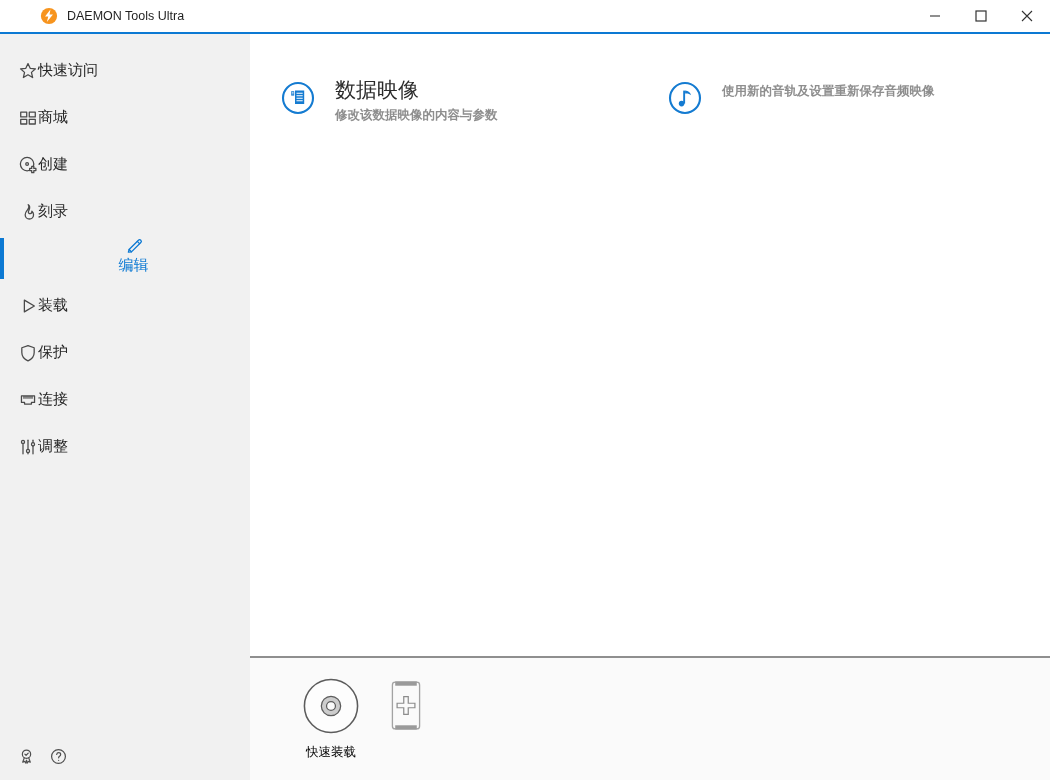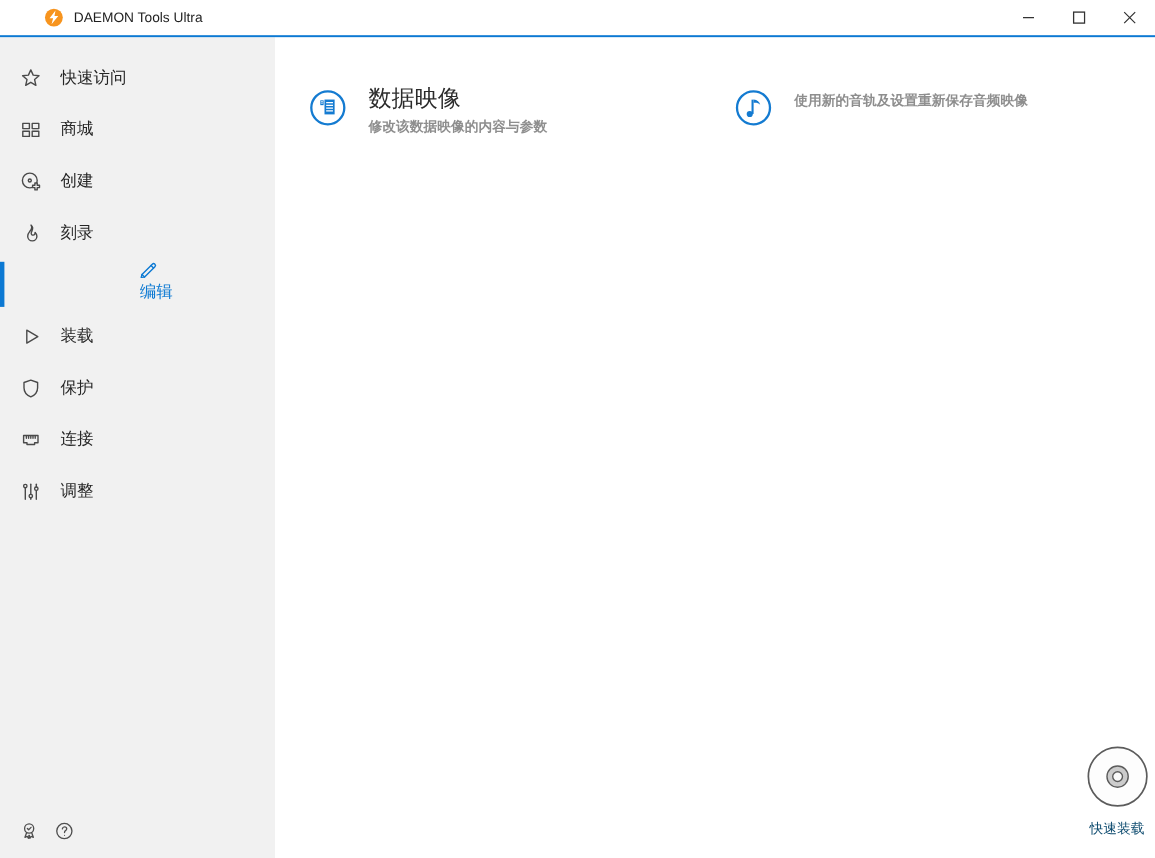--- a/index.html
+++ b/index.html
@@ -31,39 +31,39 @@
   
   .content{flex:1;display:flex;min-height:0;}
 
   
   .sidebar{width:250px;background:var(--sidebar-bg);position:relative;flex:0 0 auto;}
   .search{display:block;margin:26px 0 0 17px;width:212px;height:27px;border:1px solid #767676;background:#fff;font-size:13px;padding:0 8px;color:#333;outline:none;font-family:inherit;}
   .search::placeholder{color:#8a8a8a;}
   .menu{margin-top:13px;}
   .menu-item{position:relative;height:47px;display:flex;align-items:center;padding-left:17px;cursor:default;color:#262626;}
   .menu-item .mi-icon{width:21px;height:21px;display:flex;align-items:center;justify-content:center;color:#4a4a4a;}
-  .menu-item .mi-label{margin-left:17px;font-size:15px;}
+  .menu-item .mi-label{font-size:15px;}
   .menu-item.selected{color:var(--accent);flex-direction:column;}
   .menu-item.selected .mi-icon{color:var(--accent);}
   .menu-item.selected::before{content:"";position:absolute;left:0;top:3px;width:4px;height:41px;background:var(--accent);}
   .sidebar-footer{position:absolute;left:16px;bottom:12px;display:flex;gap:12px;align-items:center;color:#4f4f4f;}
   .sf-icon{width:20px;height:20px;display:flex;align-items:center;justify-content:center;}
 
   
-  .main{flex:1;background:#fff;display:flex;flex-direction:row;min-width:0;}
+  .main{flex:1;background:#fff;display:flex;flex-direction:column;min-width:0;}
   .actions{padding:44px 0 0 28px;display:grid;grid-template-columns:387px auto;grid-auto-rows:56px;row-gap:48px;}
   .action{display:flex;align-items:flex-start;cursor:default;}
   .a-icon{width:40px;height:40px;flex:0 0 auto;}
   .a-text{margin-left:17px;}
   .a-title{font-size:21px;color:#2b2b2b;line-height:1.15;}
   .a-sub{margin-top:5px;font-size:12.5px;color:var(--subtle);font-weight:bold;}
 
   .bottom-panel{margin-top:auto;height:124px;border-top:2px solid #8f8f8f;background:#fafafa;position:relative;flex:0 0 auto;}
   .quick-mount{position:absolute;left:52px;top:19px;width:58px;text-align:center;cursor:default;}
-  .qm-label{margin-top:5px;font-size:12.5px;color:#0c4a6e;white-space:nowrap;}
+  .qm-label{margin-top:5px;font-size:12.5px;color:#000000;white-space:nowrap;}
   .add-slot{position:absolute;left:141px;top:21px;width:30px;height:53px;cursor:default;}
 </style>
 </head>
 <body>
 
 <div class="window">
 
   <div class="titlebar">
     <span class="logo">
       <svg viewBox="0 0 20 20" width="18" height="18">

